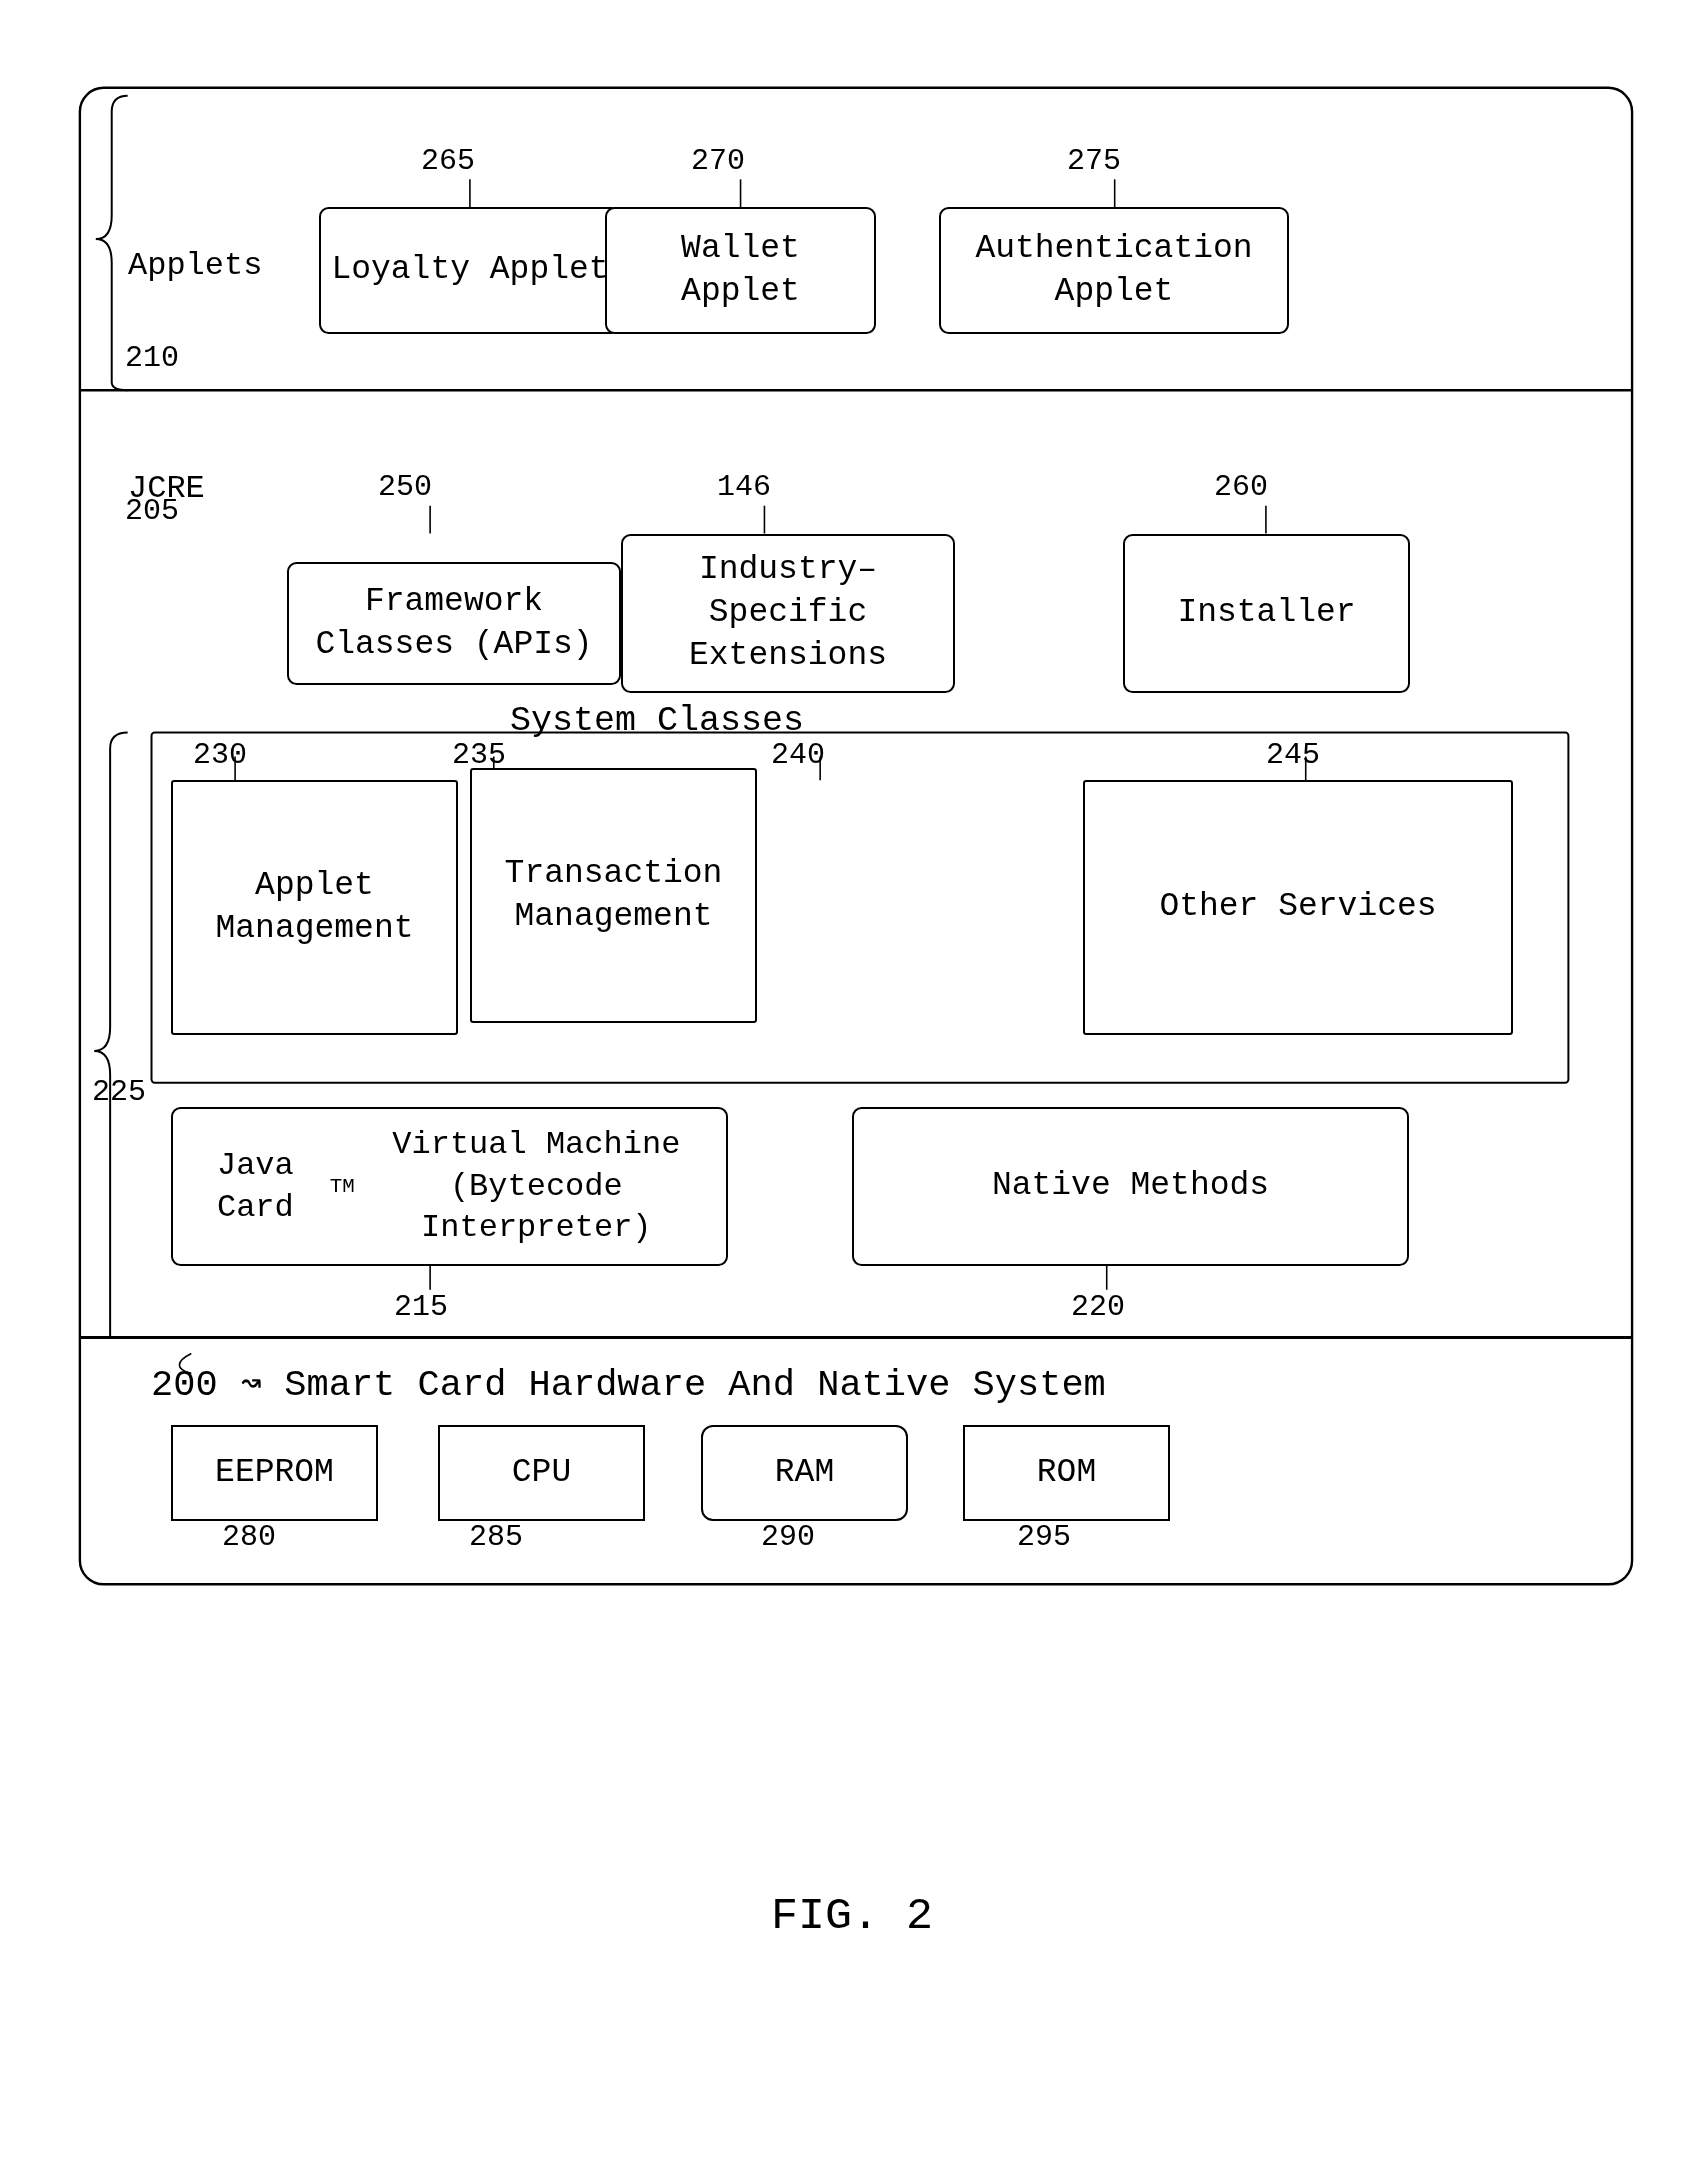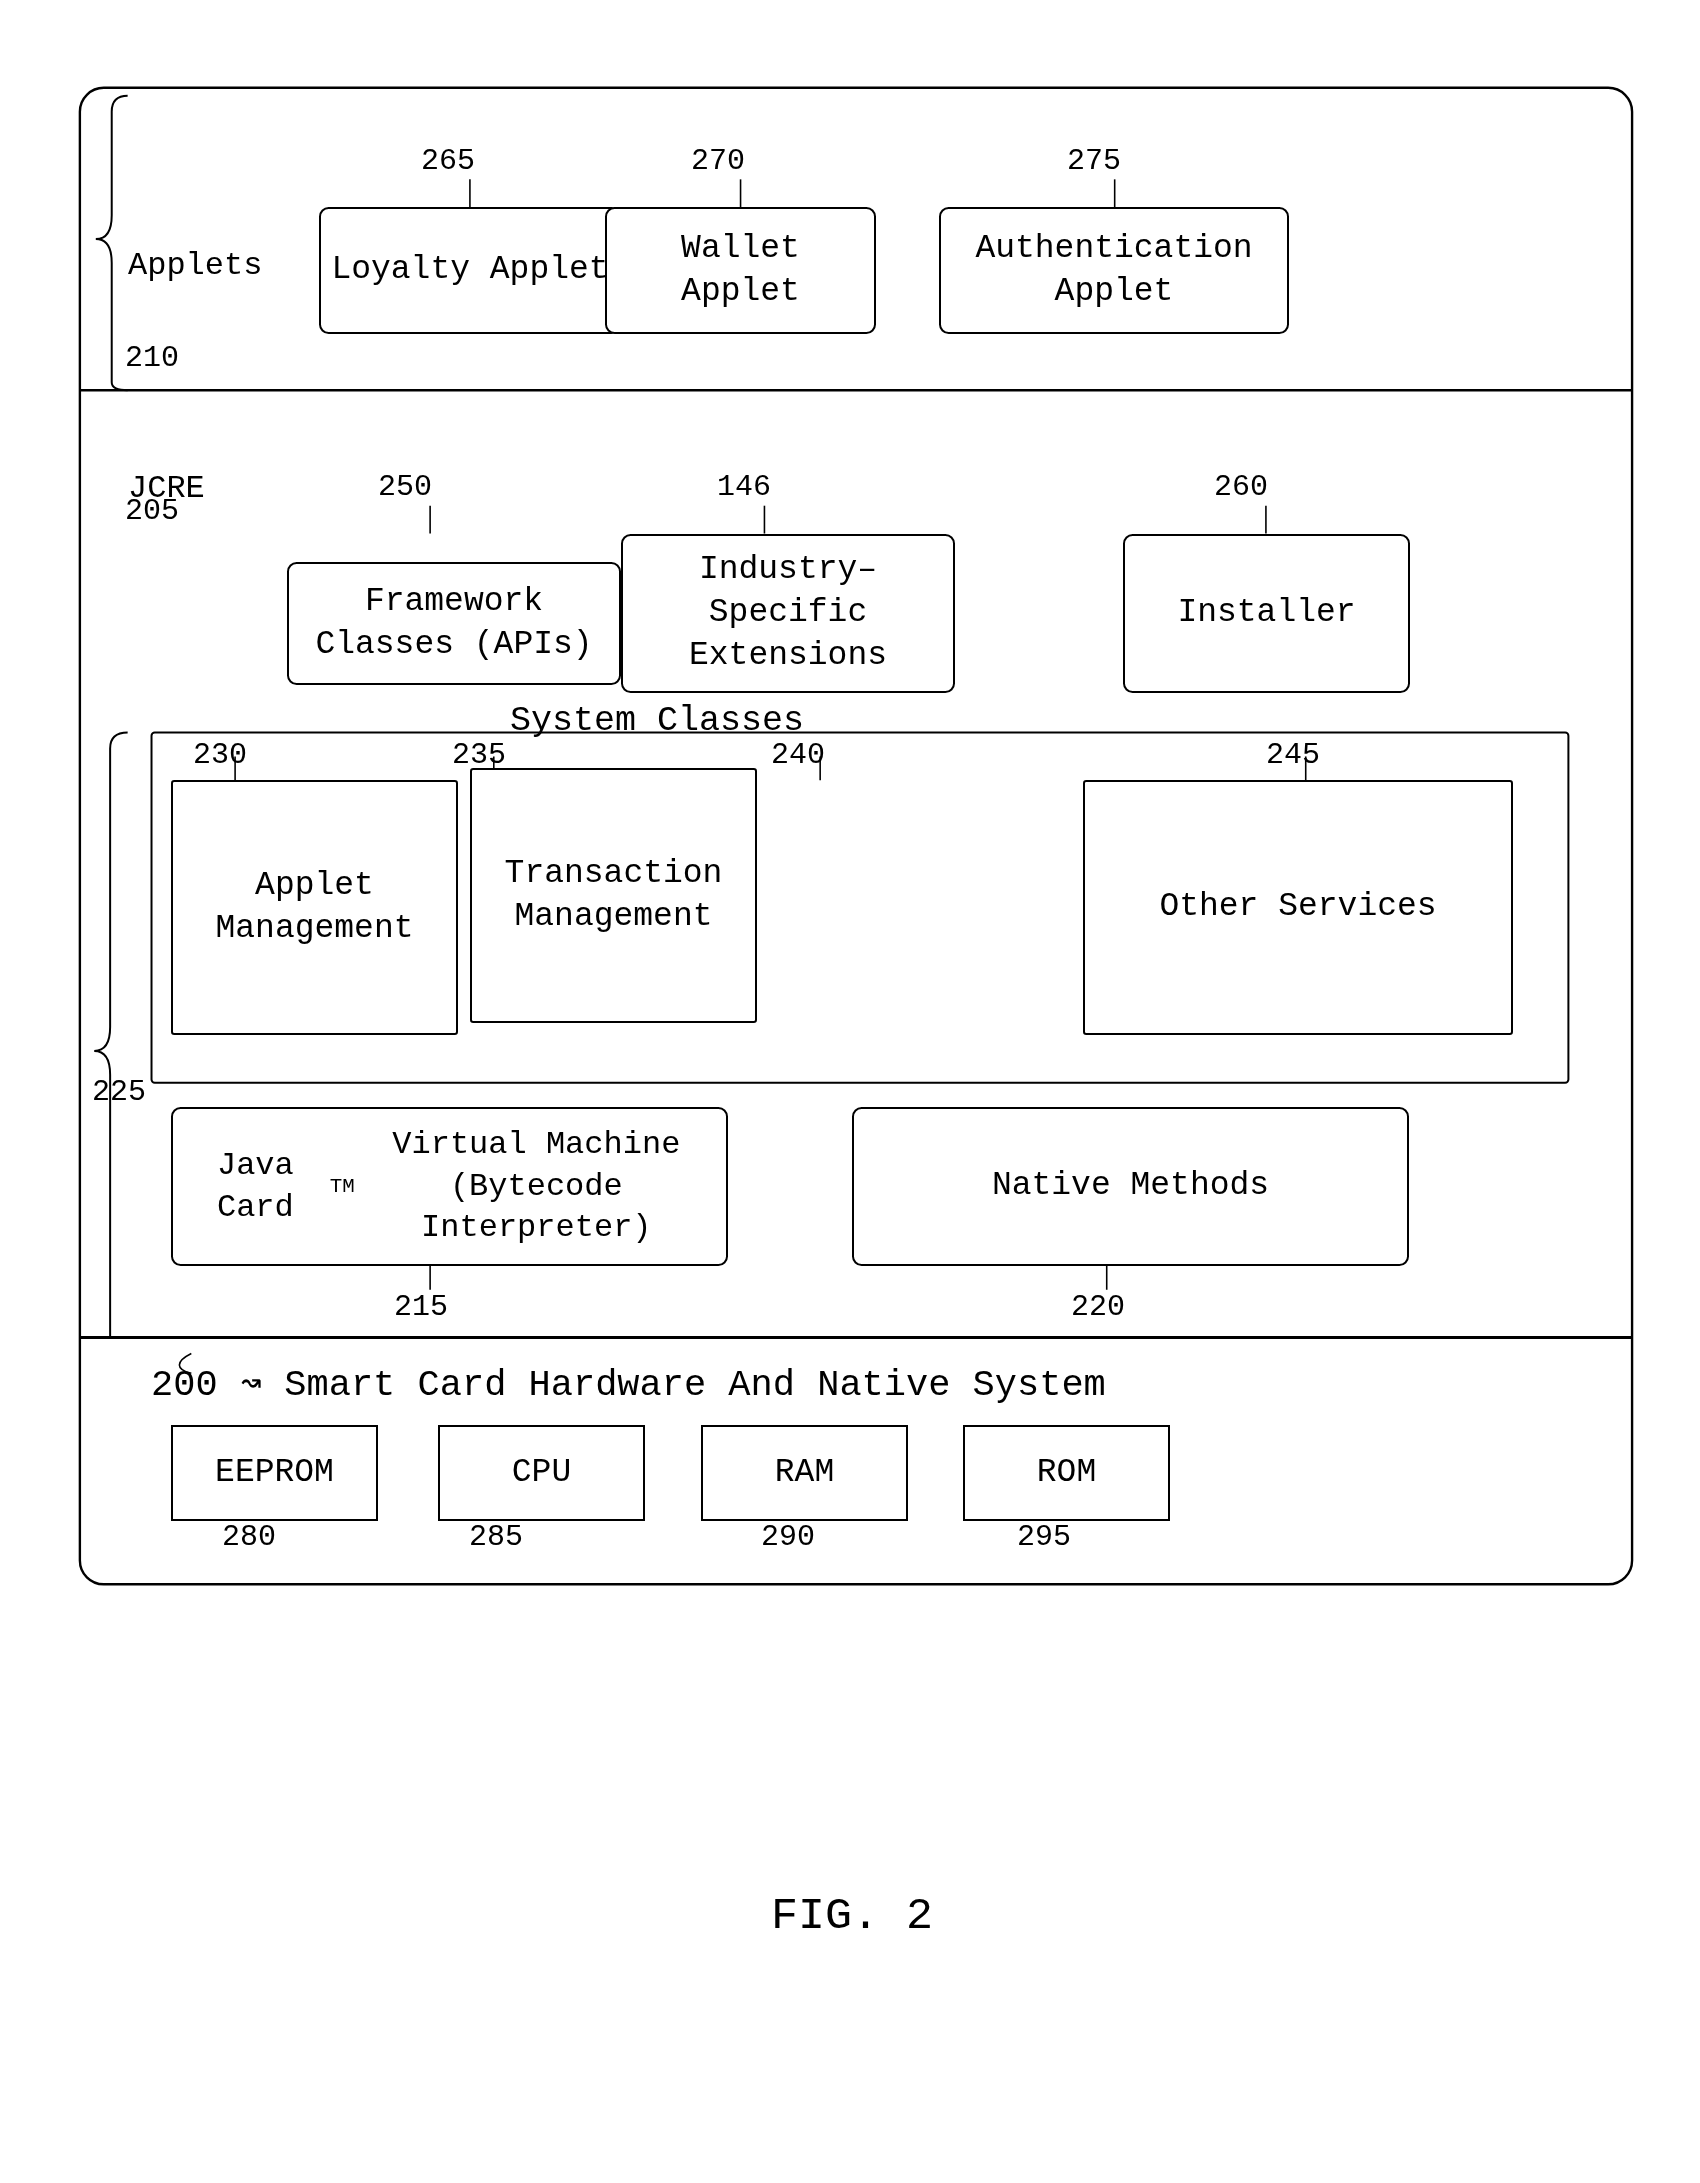--- a/index.html
+++ b/index.html
@@ -194,21 +194,21 @@
   <div class="label" style="top: 1313px; left: 103px; font-size: 37px;">200 ↝  Smart Card Hardware And Native System</div>
 
   <div class="box-rect" style="top: 1377px; left: 123px; width: 207px; height: 96px; border-radius: 0;">EEPROM</div>
 
   <div class="ref" style="top: 1472px; left: 174px;">280</div>
 
   <div class="box-rect" style="top: 1377px; left: 390px; width: 207px; height: 96px; border-radius: 0;">CPU</div>
 
   <div class="ref" style="top: 1472px; left: 421px;">285</div>
 
-  <div class="box-rect" style="top: 1377px; left: 653px; width: 207px; height: 96px; border-radius: 0;">RAM</div>
+  <div class="box-rect" style="top: 1377px; left: 653px; width: 207px; height: 96px; border-radius: 12px;">RAM</div>
 
   <div class="ref" style="top: 1472px; left: 713px;">290</div>
 
   <div class="box-rect" style="top: 1377px; left: 915px; width: 207px; height: 96px; border-radius: 0;">ROM</div>
 
   <div class="ref" style="top: 1472px; left: 969px;">295</div>
 
   <div style="position: absolute; bottom: 96px; left: 0; width: 1608px; text-align: center;">
     <div style="font-size: 45px; font-family: 'Courier New', monospace;">FIG. 2</div>
   </div>

